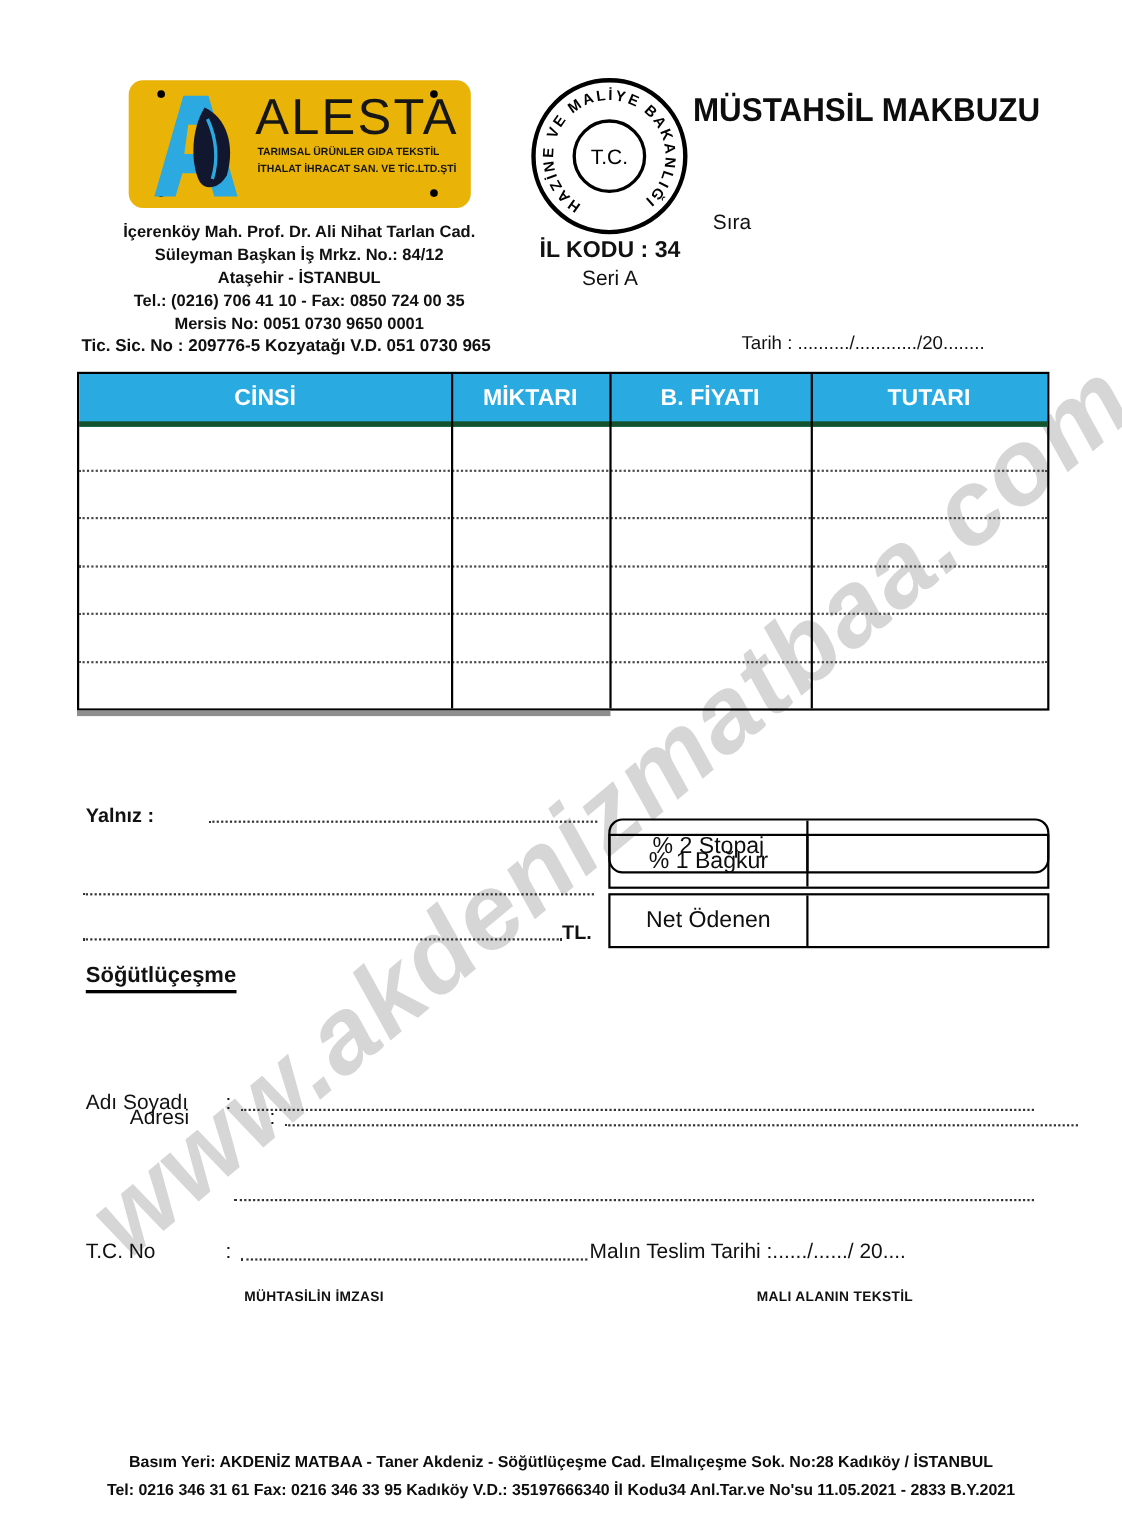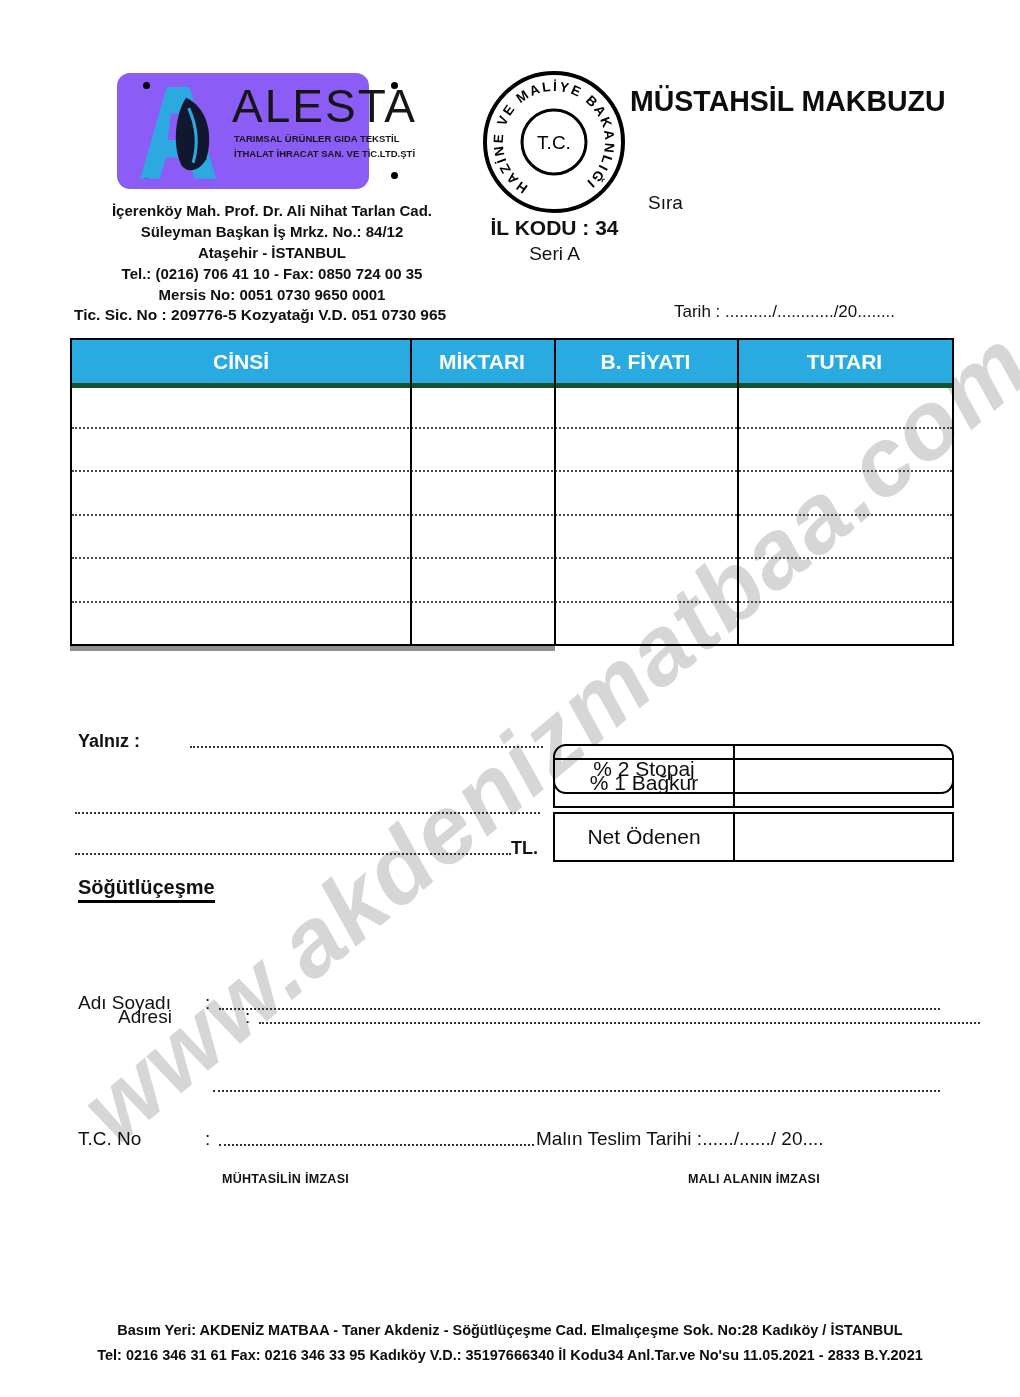--- a/index.html
+++ b/index.html
@@ -8,21 +8,21 @@
   .abs{position:absolute;}
 
   
   .watermark{position:absolute;left:60px;top:1080px;z-index:0;white-space:nowrap;
     transform:rotate(-40deg);transform-origin:0 0;
     font-size:96px;font-weight:bold;font-style:italic;color:#d6d6d6;letter-spacing:2px;}
 
   .z{z-index:1;}
 
   
-  .logo-box{left:117px;top:73px;width:252px;height:116px;background:#8b5cf6;border-radius:13px;}
+  .logo-box{left:117px;top:73px;width:311px;height:116px;background:#eab308;border-radius:13px;}
   .regdot{position:absolute;width:7px;height:7px;background:#000;border-radius:50%;}
   .logo-a{position:absolute;left:18px;top:10px;width:88px;height:98px;}
   .wordmark{position:absolute;left:115px;top:6px;font-size:46px;letter-spacing:2px;color:#161616;}
   .logo-sub{position:absolute;left:117px;width:190px;font-size:9.5px;font-weight:bold;color:#161616;white-space:nowrap;}
 
   .addr{left:72px;top:200px;width:400px;text-align:center;font-weight:bold;font-size:15px;line-height:21px;color:#101010;}
   .trade{left:74px;top:306px;font-weight:bold;font-size:15.5px;color:#101010;white-space:nowrap;}
 
   .stamp{left:481px;top:69px;width:146px;height:146px;}
   .ilkodu{left:462px;top:216px;width:185px;text-align:center;font-size:21px;font-weight:bold;}
@@ -189,20 +189,20 @@
     <span class="dots"></span>
   </div>
   <div class="abs z row field f-tc">
     <span class="lbl flabel">T.C. No</span>
     <span class="lbl fcolon">:</span>
     <span class="dots tc-dots"></span>
     <span class="lbl delivery">Malın Teslim Tarihi :....../....../ 20....</span>
   </div>
 
   <div class="abs z sig sig1">MÜHTASİLİN İMZASI</div>
-  <div class="abs z sig sig2">MALI ALANIN İMZASI</div>
+  <div class="abs z sig sig2">MALI ALANIN TEKSTİL</div>
 
   <div class="abs z footer">
     <div>Basım Yeri: AKDENİZ MATBAA - Taner Akdeniz - Söğütlüçeşme Cad. Elmalıçeşme Sok. No:28 Kadıköy / İSTANBUL</div>
     <div>Tel: 0216 346 31 61 Fax: 0216 346 33 95 Kadıköy V.D.: 35197666340 İl Kodu34 Anl.Tar.ve No'su 11.05.2021 - 2833 B.Y.2021</div>
   </div>
 
 </div>
 
 </body></html>

